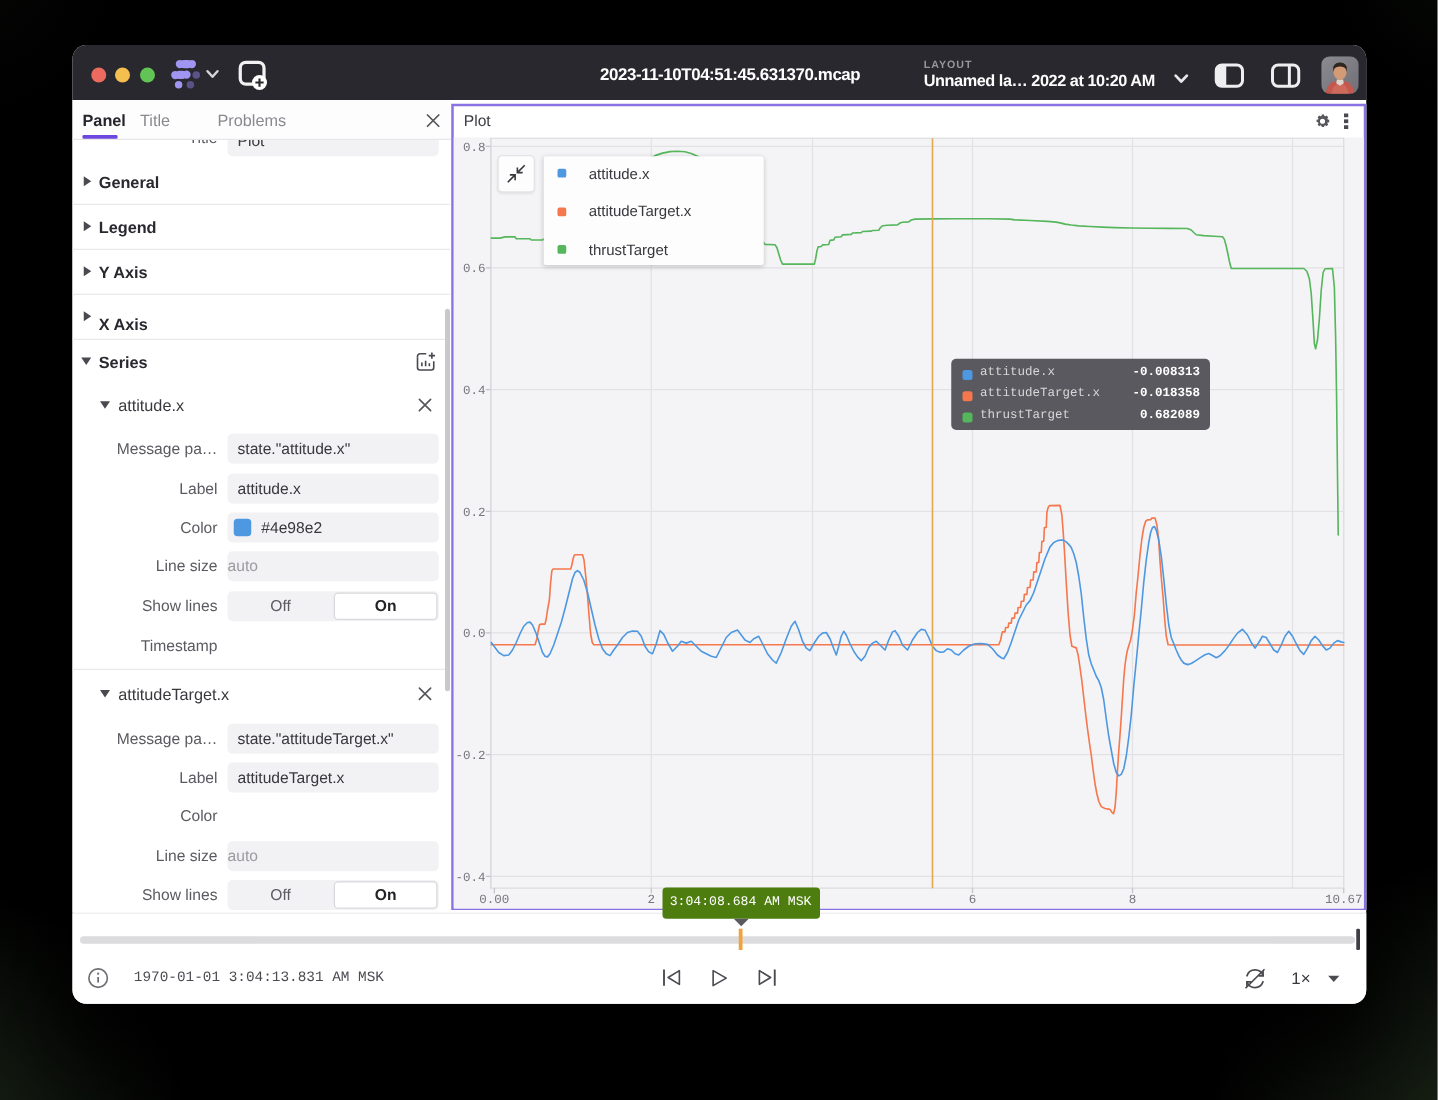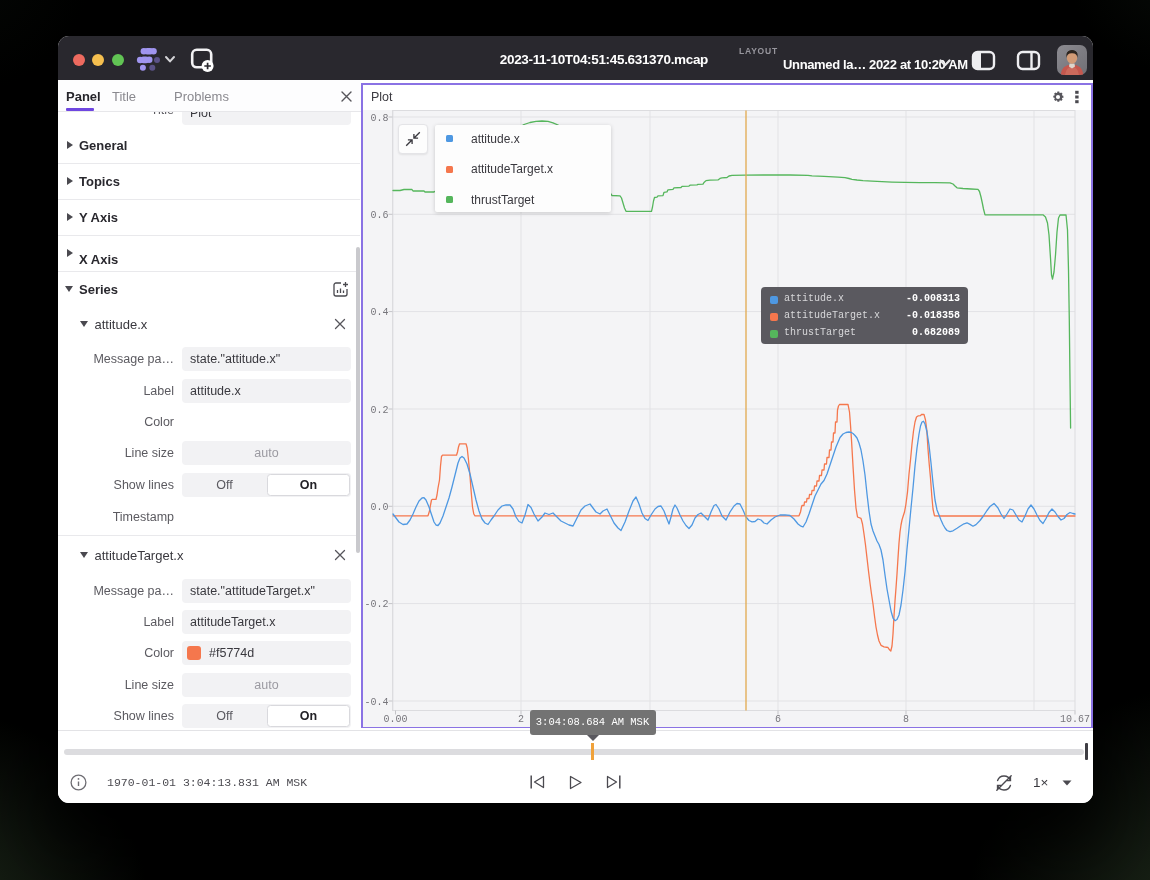--- a/index.html
+++ b/index.html
@@ -15,42 +15,42 @@
       radial-gradient(circle 350px at 1210px 930px, rgba(58,80,52,.55), rgba(58,80,52,0) 72%),
       radial-gradient(circle 200px at -30px -30px, rgba(45,62,42,.12), rgba(45,62,42,0) 70%),
       radial-gradient(circle 180px at 1180px -40px, rgba(45,62,42,.2), rgba(45,62,42,0) 70%);
   }
   .abs { position:absolute; }
   .win { position:absolute; left:58px; top:36px; width:1035px; height:767px;
     background:#fff; border-radius:11px; box-shadow:0 35px 70px 10px rgba(0,0,0,.85); }
   .titlebar { position:absolute; left:58px; top:36px; width:1035px; height:44px;
     background:#29282e; border-radius:11px 11px 0 0; }
   .tl { position:absolute; width:12px; height:12px; border-radius:50%; top:54px; }
-  .doc-title { position:absolute; top:52px; left:480px; width:228px; text-align:right;
+  .doc-title { position:absolute; top:52px; left:480px; width:228px; text-align:left;
     color:#fff; font-size:13.5px; font-weight:700; letter-spacing:-0.33px; }
   .layout-label { position:absolute; left:739px; top:46px; color:#97969d; font-size:8.5px;
     font-weight:700; letter-spacing:.8px; }
-  .layout-name { position:absolute; left:739px; top:57px; color:#fdfdfd; font-size:13px; font-weight:700; letter-spacing:-0.35px;margin-left:44px; }
+  .layout-name { position:absolute; left:739px; top:57px; color:#fdfdfd; font-size:13px; font-weight:700; letter-spacing:-0.35px; }
   .tabs { position:absolute; left:58px; top:80px; width:303px; height:32px; background:#fdfdfe;
     border-bottom:1px solid #e7e7ea; }
   .tab { position:absolute; top:89px; font-size:13px; color:#8a898f; }
   .tab.active { color:#26252b; font-weight:700; }
   .tabline { position:absolute; left:66px; top:108px; width:28px; height:2.5px; background:#6e46e0; border-radius:1px; }
   .sb { position:absolute; left:58px; top:112px; width:302px; height:618px; overflow:hidden; background:#fff; }
   .sb .row-divider { position:absolute; left:0; width:100%; height:1px; background:#e9e9ec; }
   .sec-tri { position:absolute; width:0; height:0; border-top:4.5px solid transparent;
     border-bottom:4.5px solid transparent; border-left:6px solid #4a494f; }
   .sec-tri.open { border-left:4.5px solid transparent; border-right:4.5px solid transparent;
     border-top:6px solid #4a494f; border-bottom:none; }
   .sec-title { position:absolute; font-size:13px; font-weight:700; color:#29282e; }
   .sub-title { position:absolute; font-size:13px; color:#39383e; }
   .flabel { position:absolute; width:108px; text-align:right; font-size:12.5px; color:#5b5a60; }
   .finput { position:absolute; left:124px; width:169px; height:24px; background:#f2f2f4;
     border-radius:4px; font-size:12.5px; color:#39383e; line-height:24px; padding-left:8px; }
-  .fauto { text-align:center; color:#9b9aa1; padding-left:0; }
+  .fauto { text-align:left; color:#9b9aa1; padding-left:0; }
   .swatch { position:absolute; left:5px; top:5px; width:14px; height:14px; border-radius:3px; }
   .seg { position:absolute; left:124px; width:169px; height:24px; background:#f2f2f4; border-radius:4px; }
   .seg .off { position:absolute; left:0; top:0; width:85px; text-align:center; line-height:24px;
     font-size:12.5px; color:#5b5a60; }
   .seg .on { position:absolute; left:85px; top:1px; width:83px; height:22px; background:#fff;
     border:1px solid #d9d9dd; border-radius:3.5px; text-align:center; line-height:20px;
     font-size:12.5px; font-weight:700; color:#232227; }
   .scrollthumb { position:absolute; left:298px; width:4px; background:#c9c9cd; border-radius:2px; }
 
   
@@ -71,21 +71,21 @@
   .ctooltip .tsq { position:absolute; left:9px; top:4.5px; width:8px; height:8px; border-radius:2px; }
   .ctooltip .tname { position:absolute; left:23px; top:2px; font-size:10px; color:#d8d8da; }
   .ctooltip .tval { position:absolute; right:8px; top:2px; font-size:10px; font-weight:700; color:#fff; }
 
   
   .playbar { position:absolute; left:58px; top:730px; width:1035px; height:73px; background:#fff;
     border-top:1px solid #e3e3e6; border-radius:0 0 11px 11px; }
   .track { position:absolute; left:64px; top:748.5px; width:1020px; height:6px; background:#dcdcdf; border-radius:3px; }
   .hover-tick { position:absolute; left:591.2px; top:743px; width:2.6px; height:16.5px; background:#f0a23b; }
   .endmark { position:absolute; left:1085px; top:743px; width:3px; height:16.5px; background:#3f3e44; border-radius:1px; }
-  .scrubtip { position:absolute; left:529.5px; top:709.5px; width:126px; height:25.5px; background:#737373;
+  .scrubtip { position:absolute; left:529.5px; top:709.5px; width:126px; height:25.5px; background:#4d7c0f;
     border-radius:3px; color:#fff; font-family:"Liberation Mono", monospace; font-size:10.5px;
     text-align:center; line-height:25.5px; }
   .scrubtip:after { content:""; position:absolute; left:57px; top:25.5px; border-left:6px solid transparent;
     border-right:6px solid transparent; border-top:6px solid #5a595f; }
   .timestamp { position:absolute; left:107px; top:776px; font-family:"Liberation Mono", monospace;
     font-size:11.5px; color:#4c4b51; }
   .speed { position:absolute; left:1033px; top:775px; font-size:13.5px; font-weight:500; color:#39383e; }
 </style>
 </head>
 <body>
@@ -166,21 +166,21 @@
   <path d="M2 2 L11 11 M11 2 L2 11" stroke="#56555b" stroke-width="1.4" stroke-linecap="round"></path>
 </svg>
 
 <div class="sb">
 <div class="flabel" style="left:8px;top:-9px">Title</div>
 <div class="finput" style="top:-11px">Plot</div>
 <div class="sec-tri" style="left:9px;top:28.5px"></div>
 <div class="sec-title" style="left:21px;top:25.5px">General</div>
 <div class="row-divider" style="top:51px"></div>
 <div class="sec-tri" style="left:9px;top:64.5px"></div>
-<div class="sec-title" style="left:21px;top:61.5px">Topics</div>
+<div class="sec-title" style="left:21px;top:61.5px">Legend</div>
 <div class="row-divider" style="top:87px"></div>
 <div class="sec-tri" style="left:9px;top:100.5px"></div>
 <div class="sec-title" style="left:21px;top:97.5px">Y Axis</div>
 <div class="row-divider" style="top:123px"></div>
 <div class="sec-tri" style="left:9px;top:136.5px"></div>
 <div class="sec-title" style="left:21px;top:140px">X Axis</div>
 <div class="row-divider" style="top:159px"></div>
 <div class="sec-tri open" style="left:7px;top:174px"></div>
 <div class="sec-title" style="left:21px;top:169.5px">Series</div>
 <svg style="position:absolute;left:274px;top:169px" width="17" height="17" viewBox="0 0 17 17">
@@ -194,40 +194,40 @@
 <div class="sec-tri open" style="left:22px;top:209px"></div>
 <div class="sub-title" style="left:36.5px;top:204.5px">attitude.x</div>
 <svg style="position:absolute;left:276px;top:206px" width="12" height="12" viewBox="0 0 12 12">
       <path d="M1.5 1.5 L10.5 10.5 M10.5 1.5 L1.5 10.5" stroke="#56555b" stroke-width="1.3" stroke-linecap="round"></path>
     </svg>
 <div class="flabel" style="left:8px;top:239.5px">Message pa…</div>
 <div class="finput" style="top:235px">state."attitude.x"</div>
 <div class="flabel" style="left:8px;top:271.5px">Label</div>
 <div class="finput" style="top:267px">attitude.x</div>
 <div class="flabel" style="left:8px;top:302.5px">Color</div>
+<div class="finput" style="top:298px;padding-left:27px;position:absolute"><div class="swatch" style="background:#4e98e2"></div>#4e98e2</div>
 <div class="flabel" style="left:8px;top:333.5px">Line size</div>
 <div class="finput fauto" style="top:329px">auto</div>
 <div class="flabel" style="left:8px;top:365.5px">Show lines</div>
 <div class="seg" style="top:361px">
       <div class="off">Off</div>
       <div class="on">On</div>
     </div>
 <div class="flabel" style="left:8px;top:397.5px">Timestamp</div>
 <div class="row-divider" style="top:423px"></div>
 <div class="sec-tri open" style="left:22px;top:440px"></div>
 <div class="sub-title" style="left:36.5px;top:435.5px">attitudeTarget.x</div>
 <svg style="position:absolute;left:276px;top:437px" width="12" height="12" viewBox="0 0 12 12">
       <path d="M1.5 1.5 L10.5 10.5 M10.5 1.5 L1.5 10.5" stroke="#56555b" stroke-width="1.3" stroke-linecap="round"></path>
     </svg>
 <div class="flabel" style="left:8px;top:471.5px">Message pa…</div>
 <div class="finput" style="top:467px">state."attitudeTarget.x"</div>
 <div class="flabel" style="left:8px;top:502.5px">Label</div>
 <div class="finput" style="top:498px">attitudeTarget.x</div>
 <div class="flabel" style="left:8px;top:533.5px">Color</div>
-<div class="finput" style="top:529px;padding-left:27px;position:absolute"><div class="swatch" style="background:#f5774d"></div>#f5774d</div>
 <div class="flabel" style="left:8px;top:565.5px">Line size</div>
 <div class="finput fauto" style="top:561px">auto</div>
 <div class="flabel" style="left:8px;top:596.5px">Show lines</div>
 <div class="seg" style="top:592px">
       <div class="off">Off</div>
       <div class="on">On</div>
     </div>
 <div class="scrollthumb" style="top:135px;height:306px"></div>
 </div>
 

